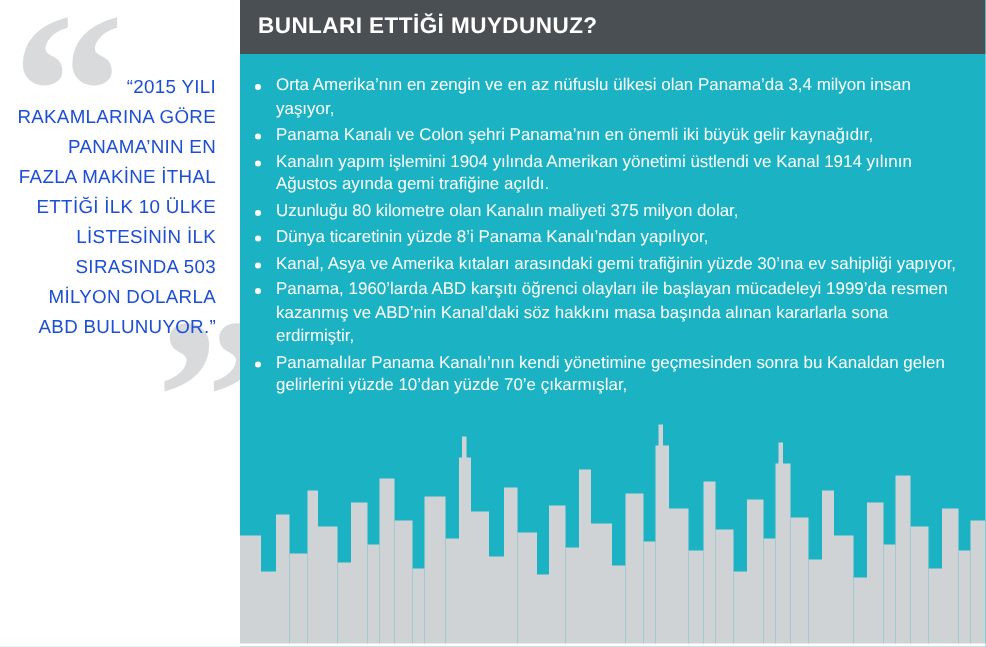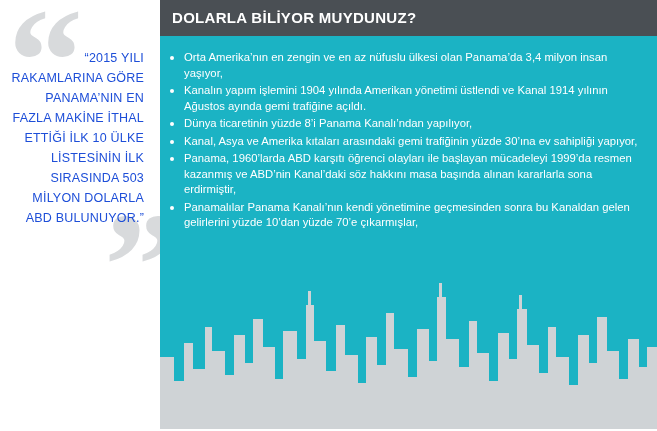--- a/index.html
+++ b/index.html
@@ -201,25 +201,27 @@
         <rect x="479" y="136" width="8" height="64"></rect>
         <rect x="487" y="116" width="10" height="84"></rect>
 
         <rect x="148" y="60" width="3" height="16"></rect>
         <rect x="279" y="52" width="3" height="16"></rect>
         <rect x="359" y="64" width="3" height="16"></rect>
       </g>
     </svg>
 
     <div id="panel-header"></div>
-    <div id="panel-title">DOLARLA BİLİYOR MUYDUNUZ?</div>
+    <div id="panel-title">BUNLARI ETTİĞİ MUYDUNUZ?</div>
 
     <ul id="facts-list">
       <li>Orta Amerika’nın en zengin ve en az nüfuslu ülkesi olan Panama’da 3,4 milyon insan yaşıyor,</li>
+      <li>Panama Kanalı ve Colon şehri Panama’nın en önemli iki büyük gelir kaynağıdır,</li>
       <li>Kanalın yapım işlemini 1904 yılında Amerikan yönetimi üstlendi ve Kanal 1914 yılının Ağustos ayında gemi trafiğine açıldı.</li>
+      <li>Uzunluğu 80 kilometre olan Kanalın maliyeti 375 milyon dolar,</li>
       <li>Dünya ticaretinin yüzde 8’i Panama Kanalı’ndan yapılıyor,</li>
       <li>Kanal, Asya ve Amerika kıtaları arasındaki gemi trafiğinin yüzde 30’ına ev sahipliği yapıyor,</li>
       <li>Panama, 1960’larda ABD karşıtı öğrenci olayları ile başlayan mücadeleyi 1999’da resmen kazanmış ve ABD’nin Kanal’daki söz hakkını masa başında alınan kararlarla sona erdirmiştir,</li>
       <li>Panamalılar Panama Kanalı’nın kendi yönetimine geçmesinden sonra bu Kanaldan gelen gelirlerini yüzde 10’dan yüzde 70’e çıkarmışlar,</li>
     </ul>
   </div>
 
   <div id="bottom-gap"></div>
 </div>
 

